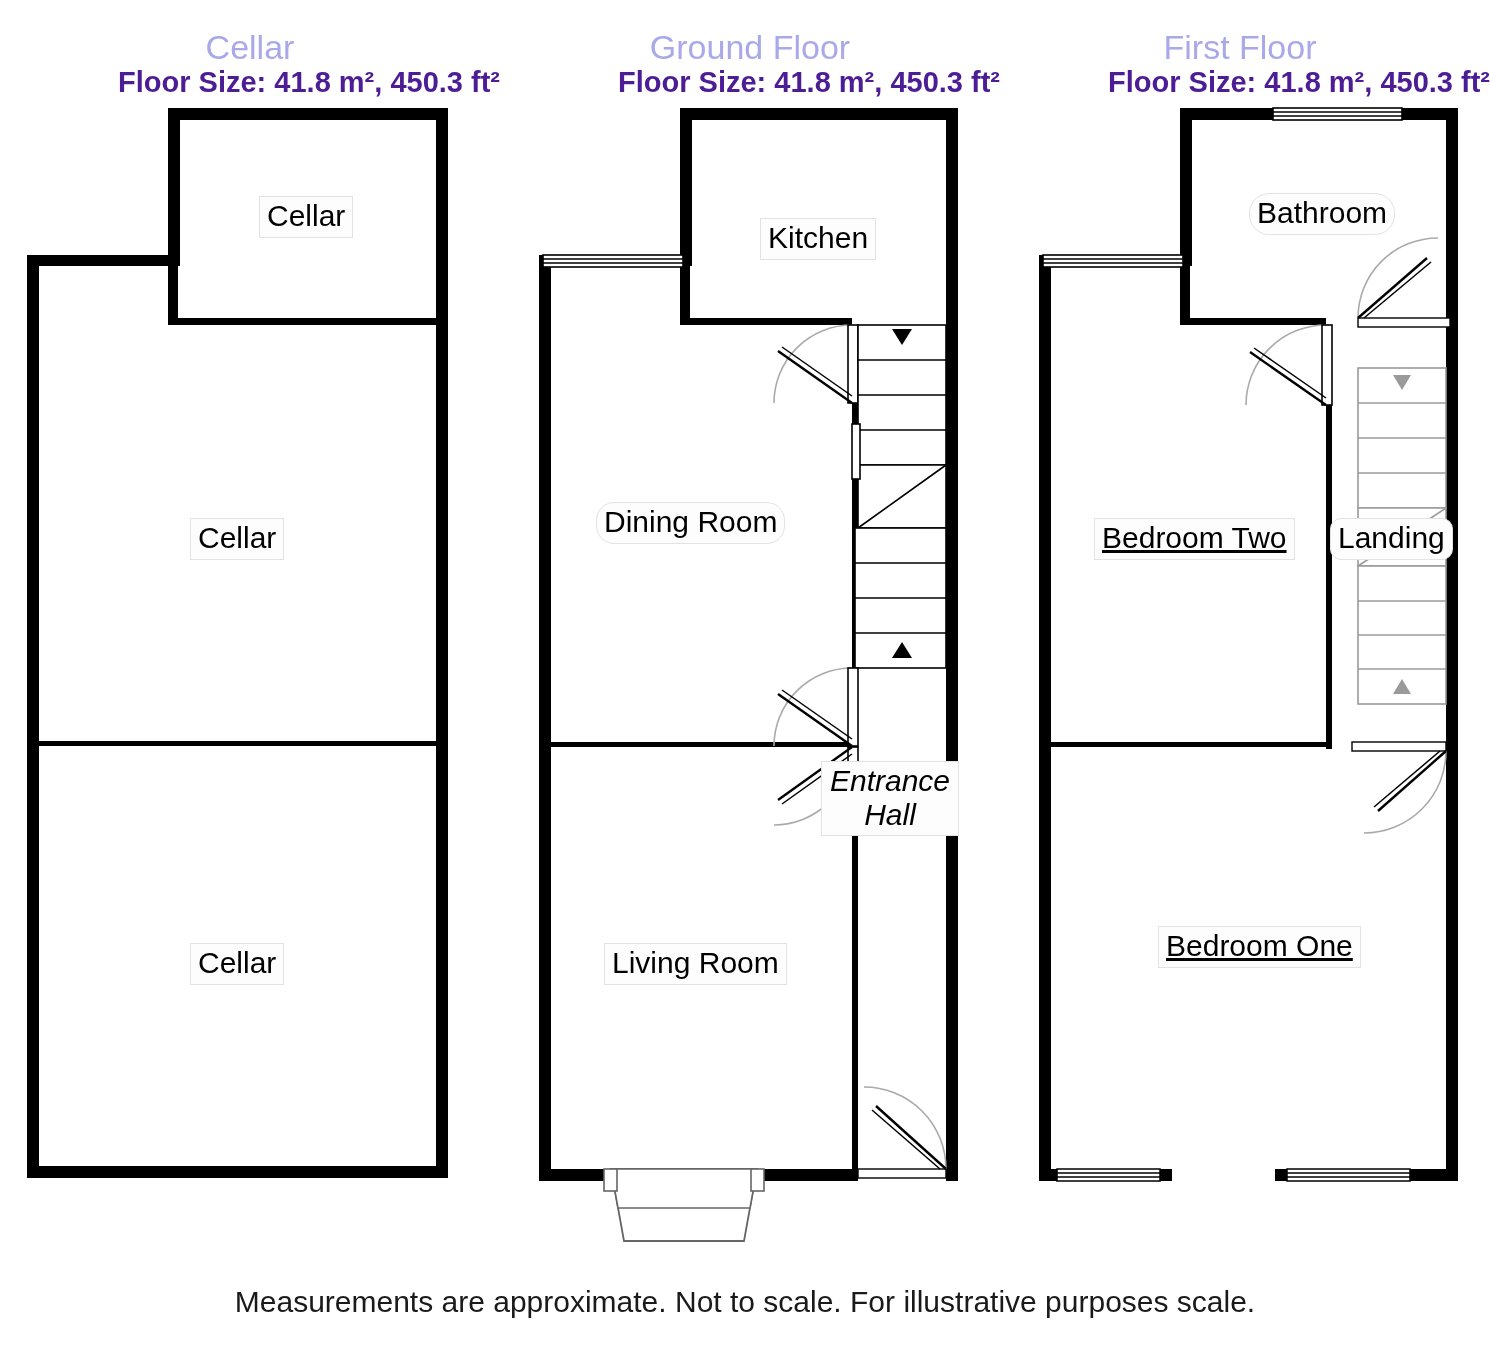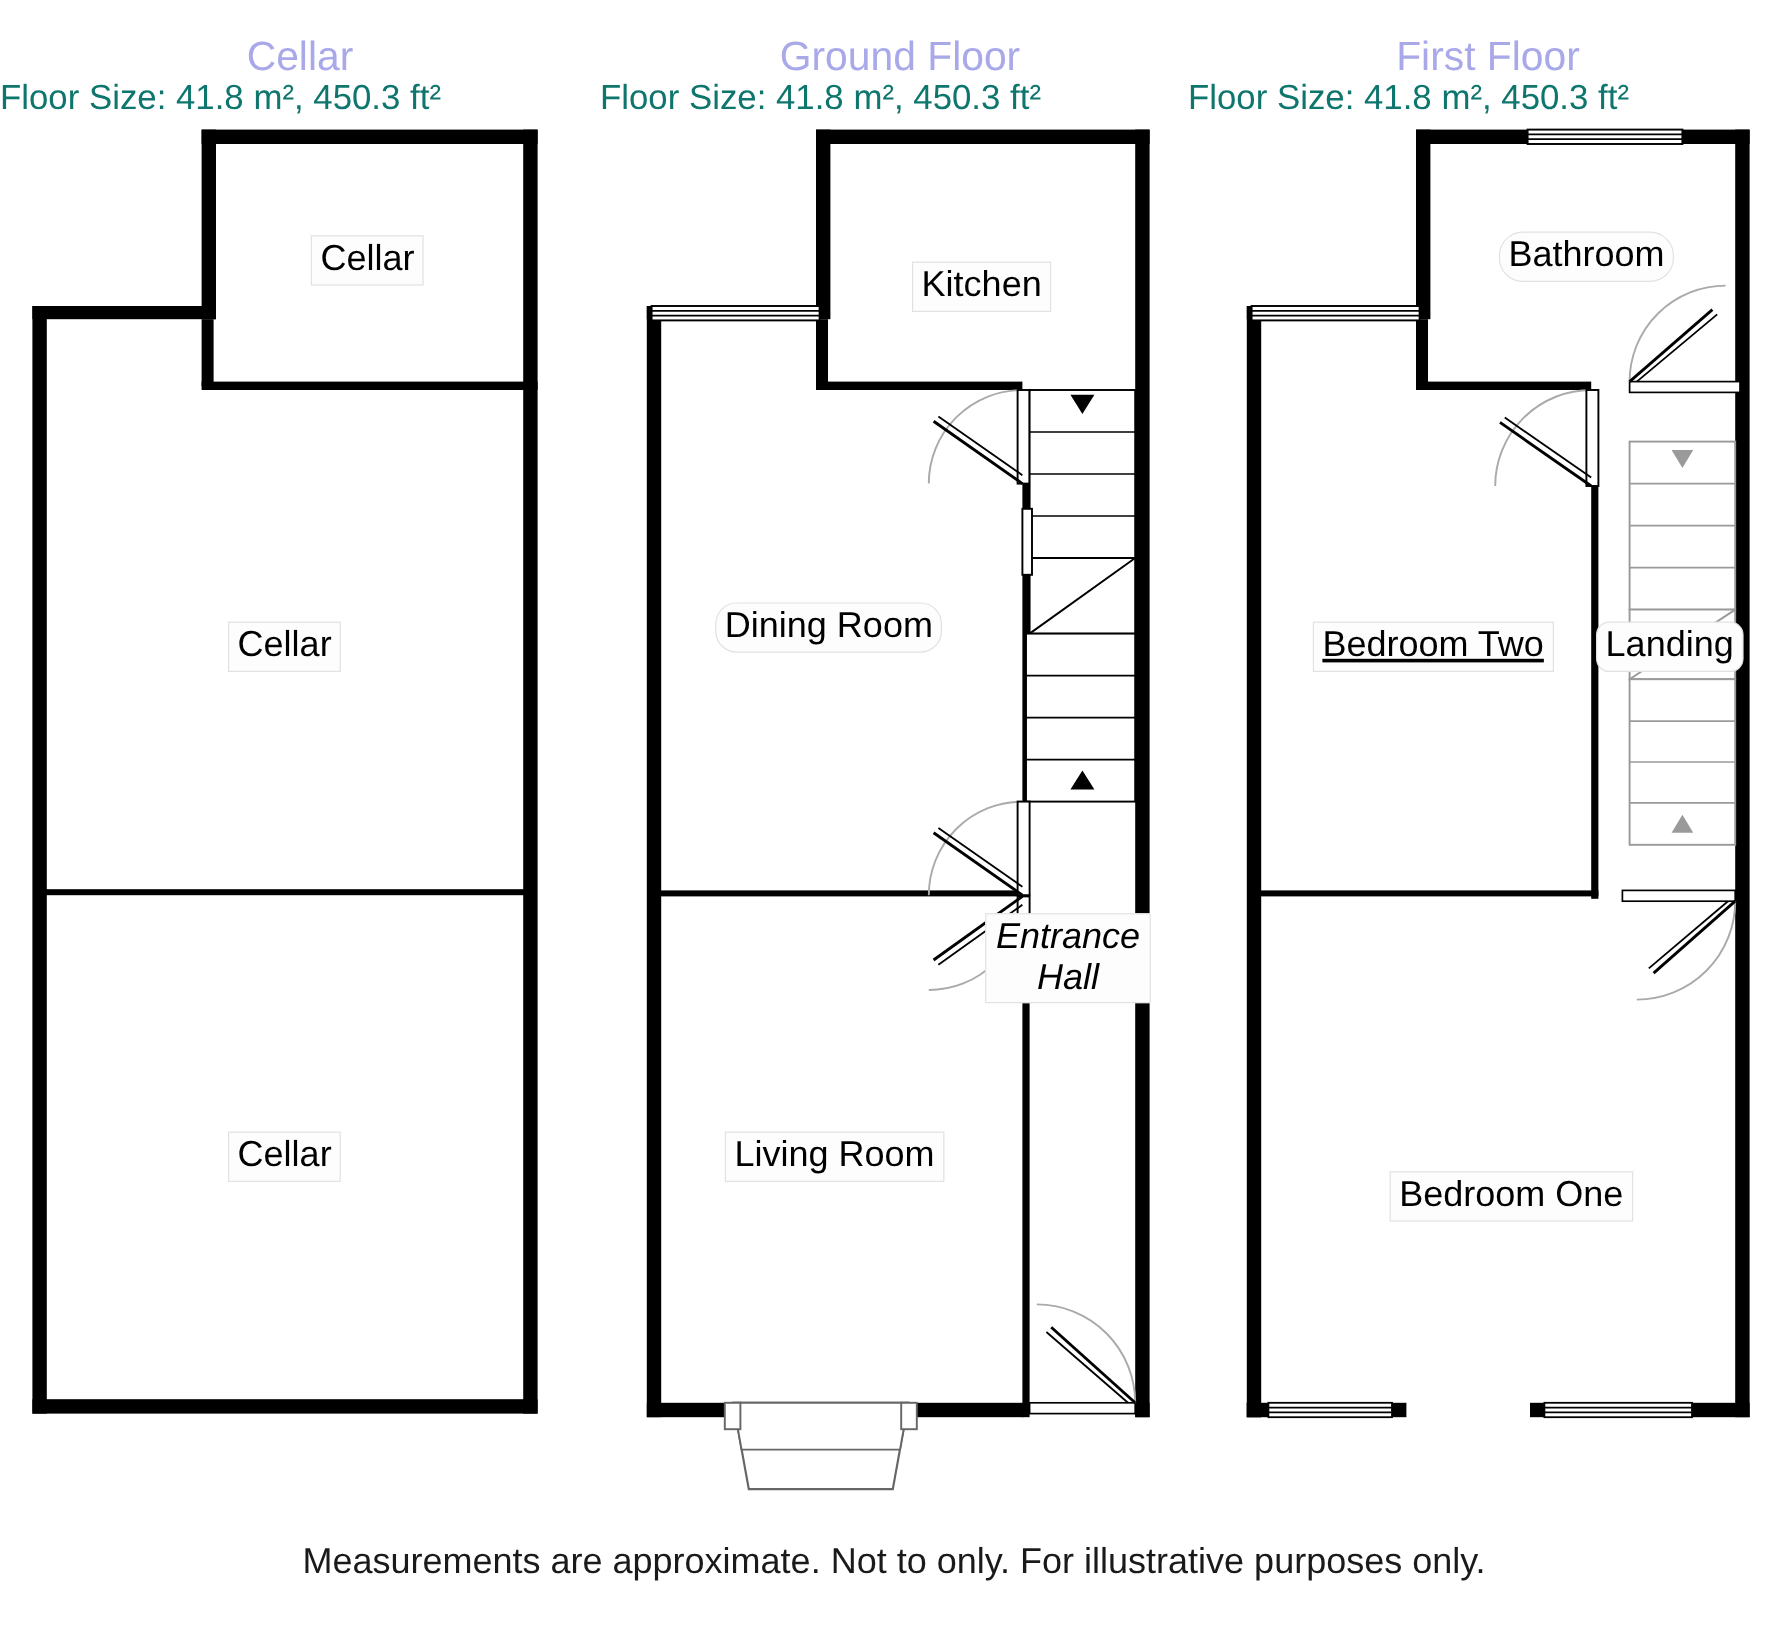--- a/index.html
+++ b/index.html
@@ -40,25 +40,26 @@
     font-size: 34px;
     color: #a9a9ea;
     line-height: 1;
     white-space: nowrap;
   }
   .floor-size {
     position: absolute;
     top: 68px;
     left: 0;
     width: 500px;
-    text-align: left;
+    text-align: right;
     font-size: 29px;
-    color: #0f766e;
+    color: #4c1d95;
     line-height: 1;
     white-space: nowrap;
+    font-weight: bold;
   }
   .svg-holder {
     position: absolute;
     left: 0;
     top: 0;
     width: 500px;
     height: 1270px;
   }
   .svg-holder svg { display: block; }
 
@@ -334,17 +335,17 @@
           <rect x="297" y="1169" width="123" height="12" fill="none" stroke="#000000" stroke-width="1.5"></rect>
           <line x1="297" y1="1173" x2="420" y2="1173" stroke="#000000" stroke-width="1.3"></line>
           <line x1="297" y1="1177" x2="420" y2="1177" stroke="#000000" stroke-width="1.3"></line>
         </g>
       </svg>
     </div>
 
     <div class="room-label" style="left:259px; top:193px;border-radius:20px;">Bathroom</div>
     <div class="room-label" style="left:104px; top:518px;text-decoration:underline;">Bedroom Two</div>
     <div class="room-label" style="left:340px; top:518px;border-radius:11px;">Landing</div>
-    <div class="room-label" style="left:168px; top:976px;">Bedroom One</div>
+    <div class="room-label" style="left:168px; top:926px;text-decoration:underline;">Bedroom One</div>
   </div>
 
-  <div id="footer-note">Measurements are approximate. Not to only. For illustrative purposes only.</div>
+  <div id="footer-note">Measurements are approximate. Not to scale. For illustrative purposes scale.</div>
 </div>
 
 </body></html>

